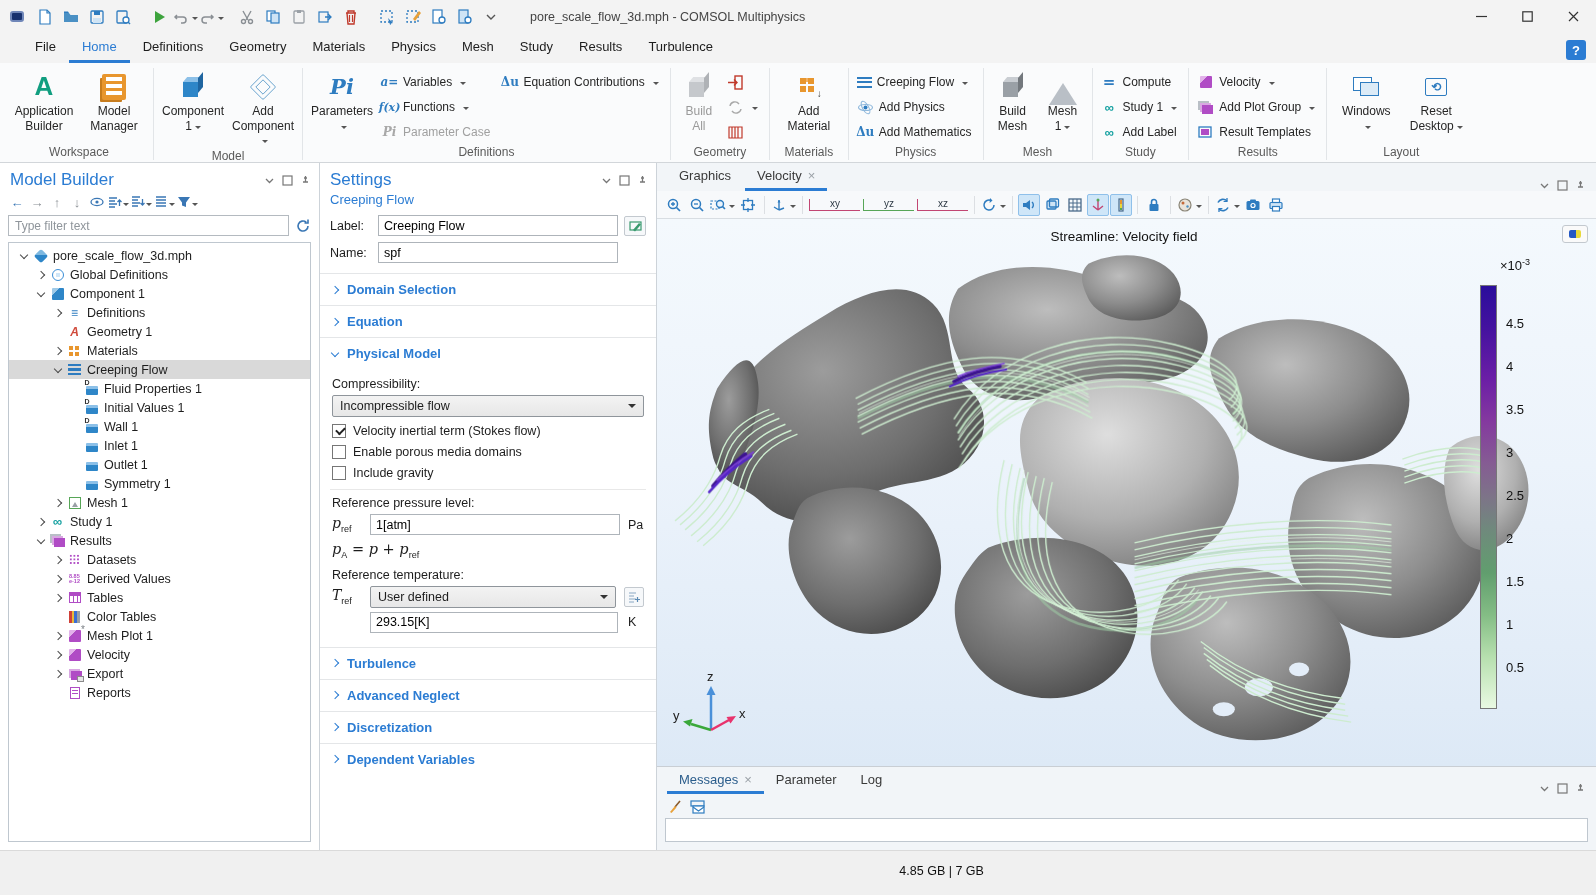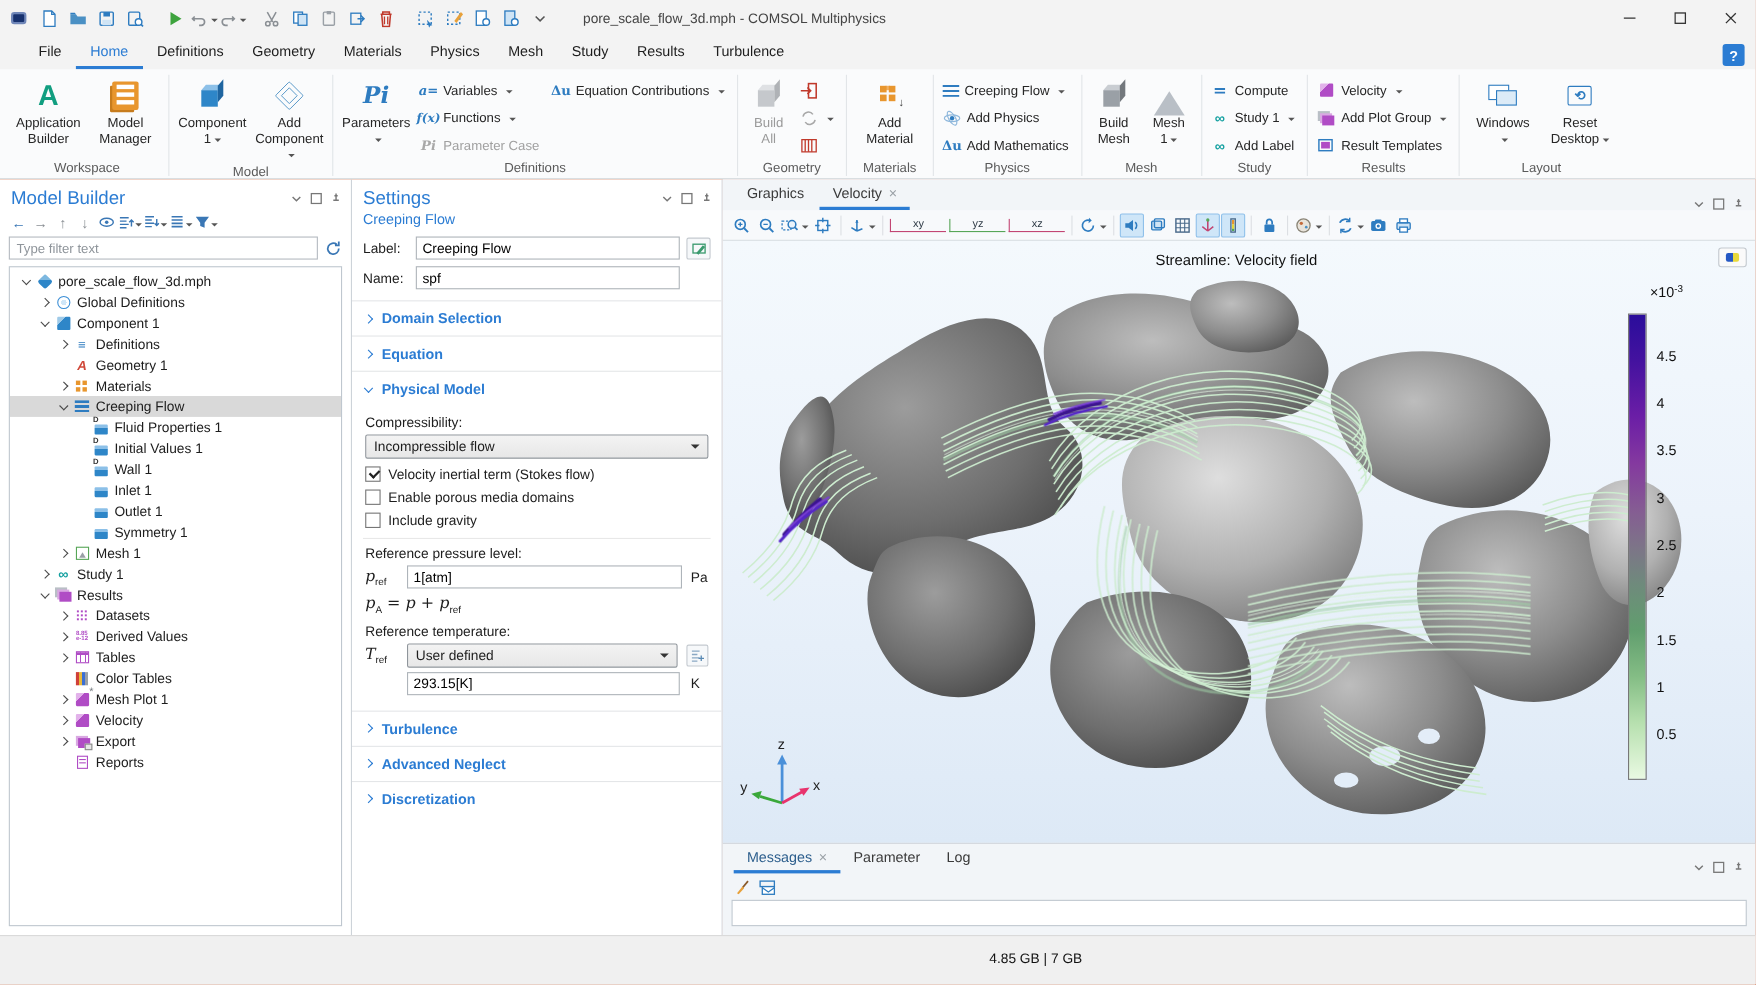--- a/index.html
+++ b/index.html
@@ -901,20 +901,24 @@
           <span class="chev"></span>
           <span class="shead">Turbulence</span>
         </div>
       <div class="sect">
           <span class="chev"></span>
           <span class="shead">Advanced Neglect</span>
         </div>
       <div class="sect">
           <span class="chev"></span>
           <span class="shead">Discretization</span>
+        </div>
+      <div class="sect">
+          <span class="chev"></span>
+          <span class="shead">Dependent Variables</span>
         </div>
     </div>
 
     <div class="panel p-gfx">
       <div class="gtabs">
         <span class="gtab">
             <span>Graphics</span>
           </span>
         <span class="gtab active">
             <span>Velocity</span>

